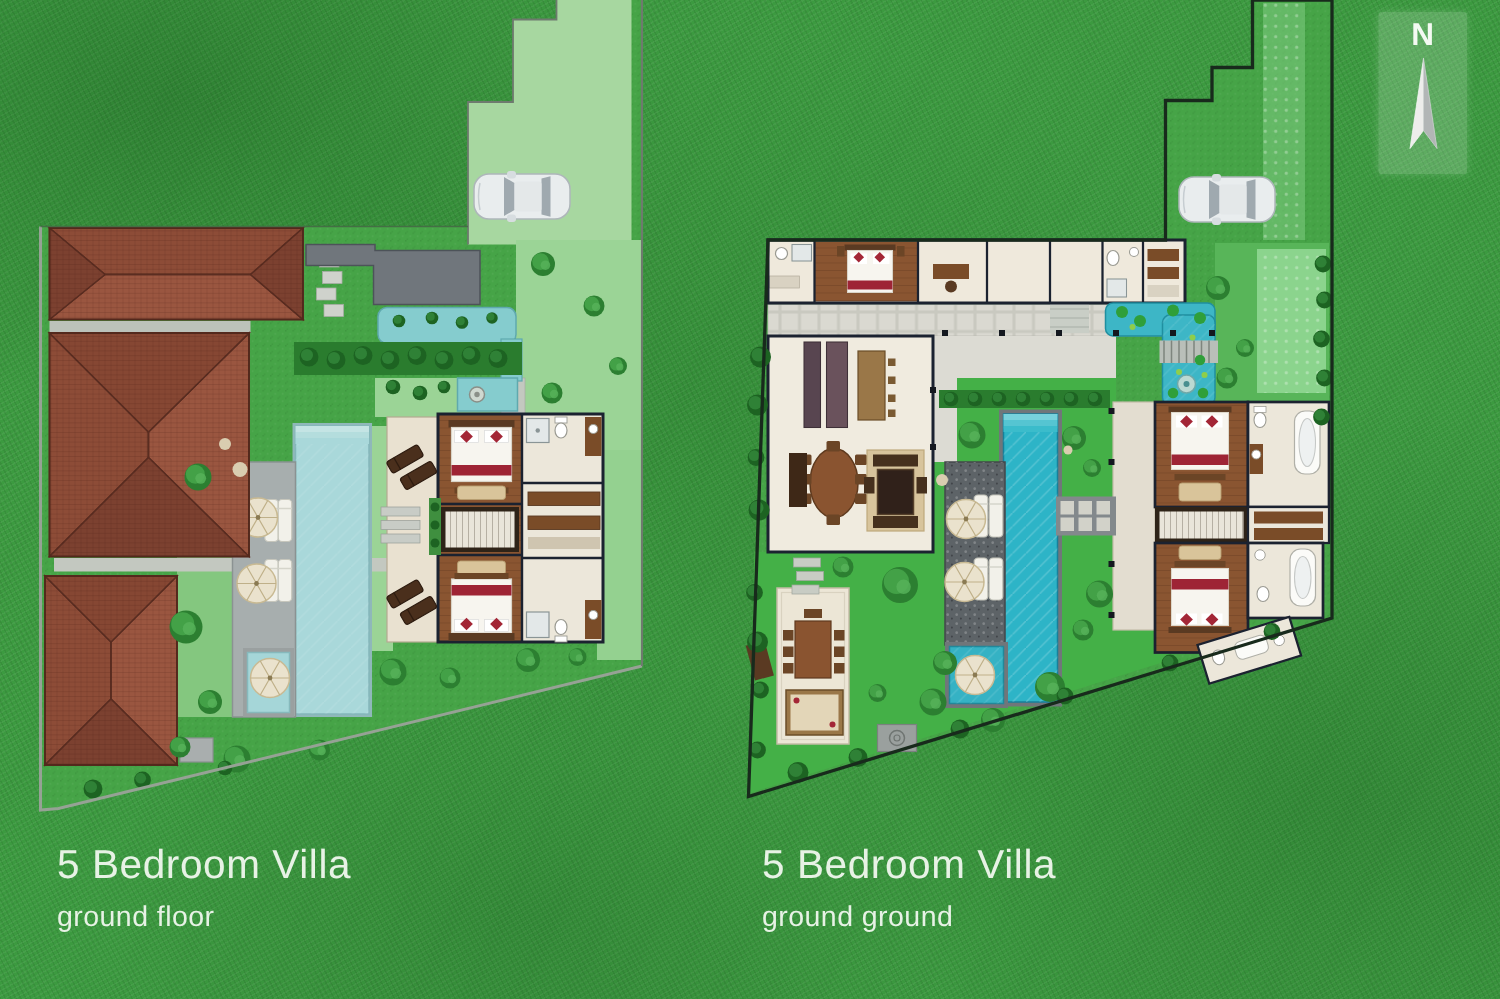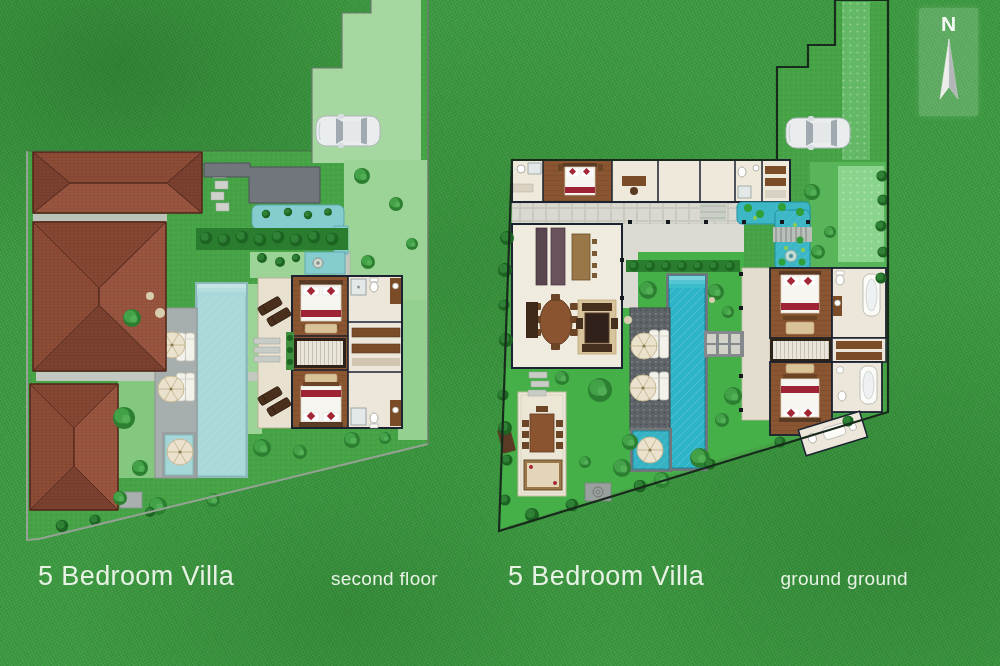--- a/index.html
+++ b/index.html
@@ -10,22 +10,22 @@
     background-image:
       radial-gradient(420px 300px at 12% 10%, rgba(0,45,5,0.22), transparent 70%),
       radial-gradient(500px 360px at 47% 40%, rgba(8,60,10,0.12), transparent 70%),
       radial-gradient(520px 380px at 90% 80%, rgba(0,45,5,0.16), transparent 70%),
       radial-gradient(400px 280px at 35% 92%, rgba(0,40,5,0.14), transparent 70%),
       repeating-linear-gradient(63deg, rgba(0,0,0,0.07) 0 1px, transparent 1px 3px),
       repeating-linear-gradient(-29deg, rgba(255,255,255,0.05) 0 1px, transparent 1px 3px);
   }
   .scene{position:absolute;left:0;top:0;}
   .plan-label{
-    position:absolute;display:flex;align-items:baseline;justify-content:space-between;
-    gap:9px;color:#e7f2e5;width:400px;
+    position:absolute;display:flex;align-items:baseline;justify-content:flex-end;
+    gap:9px;color:#e7f2e5;width:400px;flex-direction:column;
   }
   .label-title{font-size:27px;font-weight:400;letter-spacing:0.4px;}
   .label-sub{font-size:19px;font-weight:400;letter-spacing:0.3px;}
   .compass{
     position:absolute;left:919px;top:8px;width:59px;height:108px;
     background:rgba(230,245,228,0.20);border-radius:2px;
     display:flex;flex-direction:column;align-items:center;padding-top:5px;
     box-sizing:border-box;box-shadow:0 0 6px rgba(230,245,228,0.18);
   }
   .compass-letter{font-size:21px;font-weight:700;color:#f4faf2;line-height:1;margin-bottom:3px;}
@@ -613,20 +613,20 @@
 <div class="compass">
   <div class="compass-letter">N</div>
   <svg width="34" height="66" viewBox="0 0 34 66">
     <polygon points="17,2 8,62 17,50" fill="#ededeb" stroke="#f5f7f5" stroke-width="0.5"></polygon>
     <polygon points="17,2 26,62 17,50" fill="#b2b6b6" stroke="#cfd3d3" stroke-width="0.5"></polygon>
   </svg>
 </div>
 
 <div class="plan-label" style="left:38px;top:561px;">
   <span class="label-title">5 Bedroom Villa</span>
-  <span class="label-sub">second floor</span>
+  <span class="label-sub">ground floor</span>
 </div>
 <div class="plan-label" style="left:508px;top:561px;">
   <span class="label-title">5 Bedroom Villa</span>
   <span class="label-sub">ground ground</span>
 </div>
 
 </div>
 
 </body></html>

